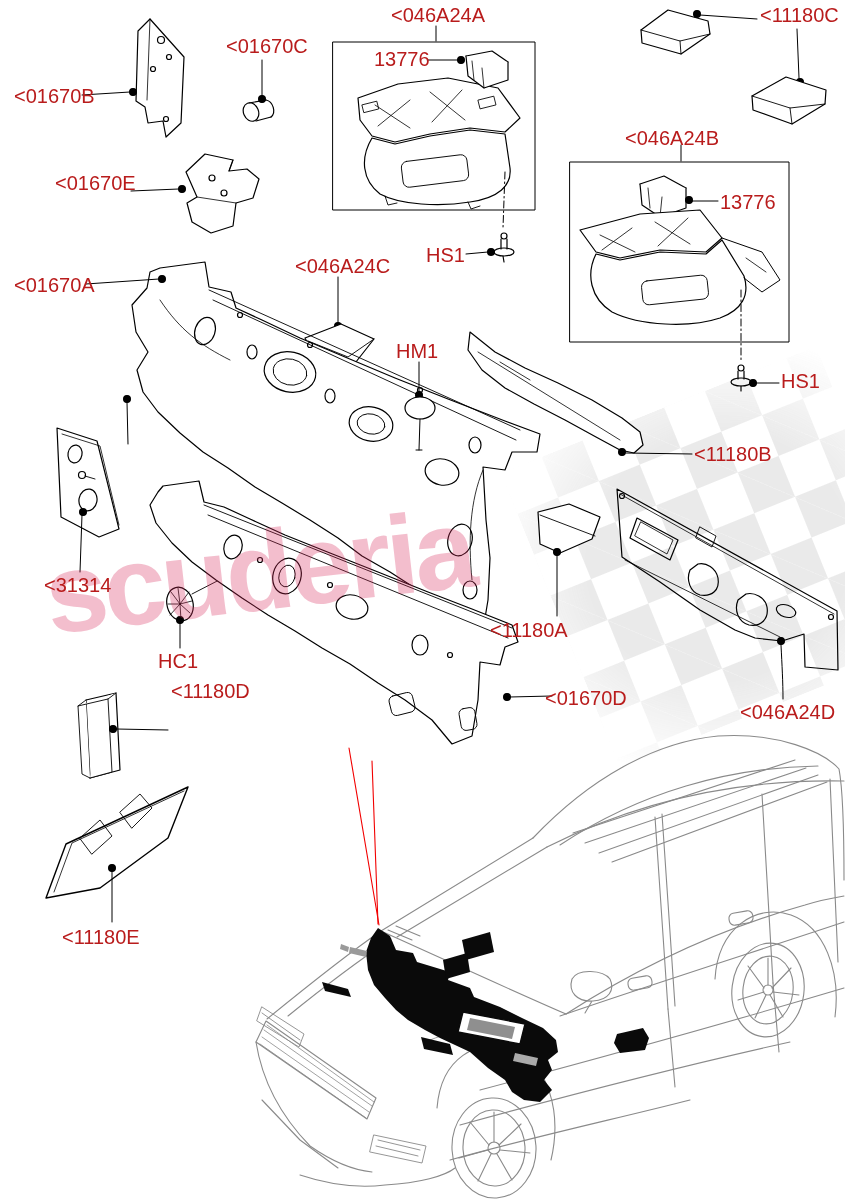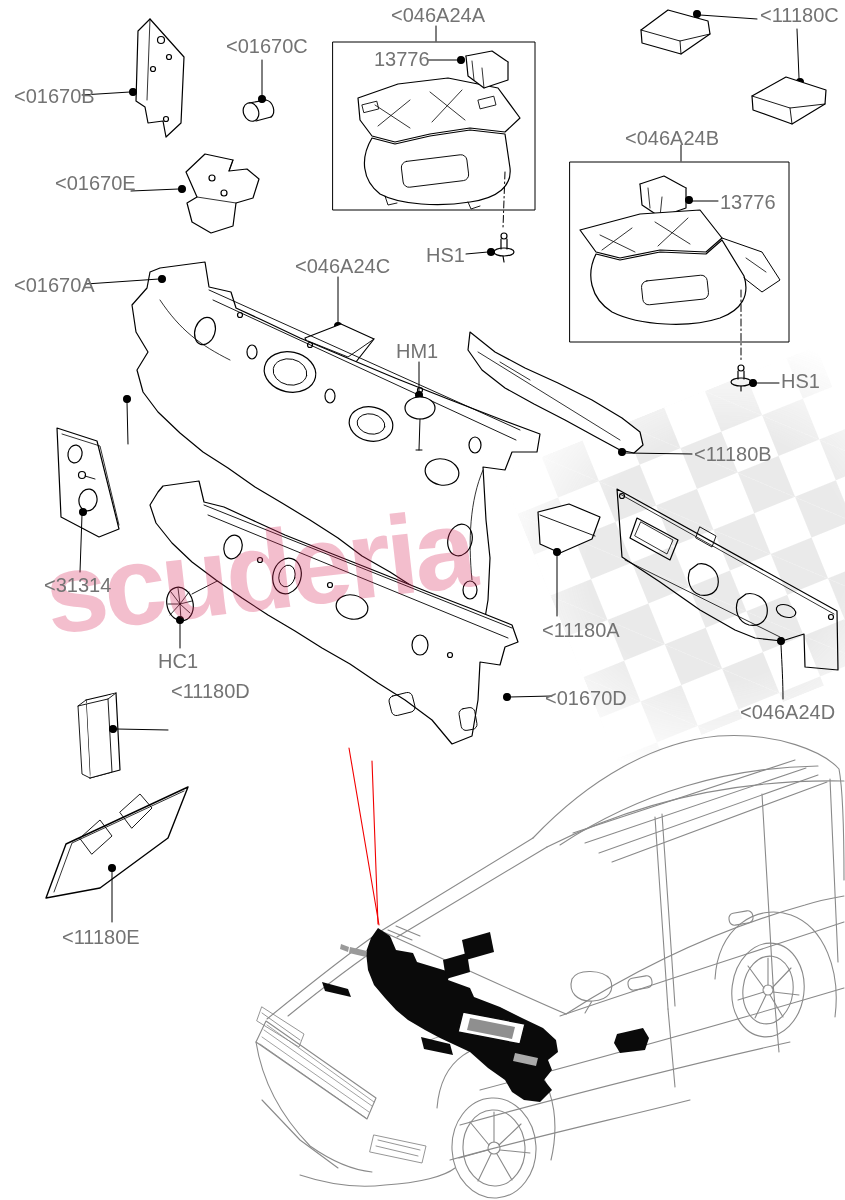--- a/index.html
+++ b/index.html
@@ -15,21 +15,21 @@
     -webkit-mask-image:radial-gradient(ellipse at center,#000 55%,transparent 98%);
     mask-image:radial-gradient(ellipse at center,#000 55%,transparent 98%);}
   #art{position:absolute;left:0;top:0;z-index:2;}
   #wm-brand{position:absolute;left:52px;top:540px;z-index:3;
     font-size:112px;font-weight:bold;letter-spacing:-4px;line-height:1;
     color:rgba(214,40,90,0.30);transform:rotate(-6.5deg);transform-origin:left bottom;
     pointer-events:none;}
   #wm-tag{position:absolute;left:58px;top:650px;z-index:3;
     font-size:46px;letter-spacing:44px;line-height:1;
     color:rgba(168,168,168,0.55);pointer-events:none;}
-  .lbl{position:absolute;z-index:4;font-size:20px;color:#737373;
+  .lbl{position:absolute;z-index:4;font-size:20px;color:#b91c1c;
     white-space:nowrap;cursor:pointer;}
 </style>
 </head>
 <body>
 
 <div id="canvas">
 
   <div id="checkers"></div>
 
   <svg id="art" width="845" height="1200" viewBox="0 0 845 1200" fill="none" stroke="#000" stroke-width="1.2" stroke-linejoin="round" stroke-linecap="round">
@@ -323,20 +323,20 @@
   <div class="lbl" style="left:625px;top:127px">&lt;046A24B</div>
   <div class="lbl" style="left:720px;top:191px">13776</div>
   <div class="lbl" style="left:781px;top:370px">HS1</div>
   <div class="lbl" style="left:55px;top:172px">&lt;01670E</div>
   <div class="lbl" style="left:295px;top:255px">&lt;046A24C</div>
   <div class="lbl" style="left:426px;top:244px">HS1</div>
   <div class="lbl" style="left:14px;top:274px">&lt;01670A</div>
   <div class="lbl" style="left:396px;top:340px">HM1</div>
   <div class="lbl" style="left:694px;top:443px">&lt;11180B</div>
   <div class="lbl" style="left:44px;top:574px">&lt;31314</div>
-  <div class="lbl" style="left:542px;top:619px">&lt;11180A</div>
+  <div class="lbl" style="left:490px;top:619px">&lt;11180A</div>
   <div class="lbl" style="left:158px;top:650px">HC1</div>
   <div class="lbl" style="left:545px;top:687px">&lt;01670D</div>
   <div class="lbl" style="left:740px;top:701px">&lt;046A24D</div>
   <div class="lbl" style="left:171px;top:680px">&lt;11180D</div>
   <div class="lbl" style="left:62px;top:926px">&lt;11180E</div>
 
 </div>
 
 </body></html>

